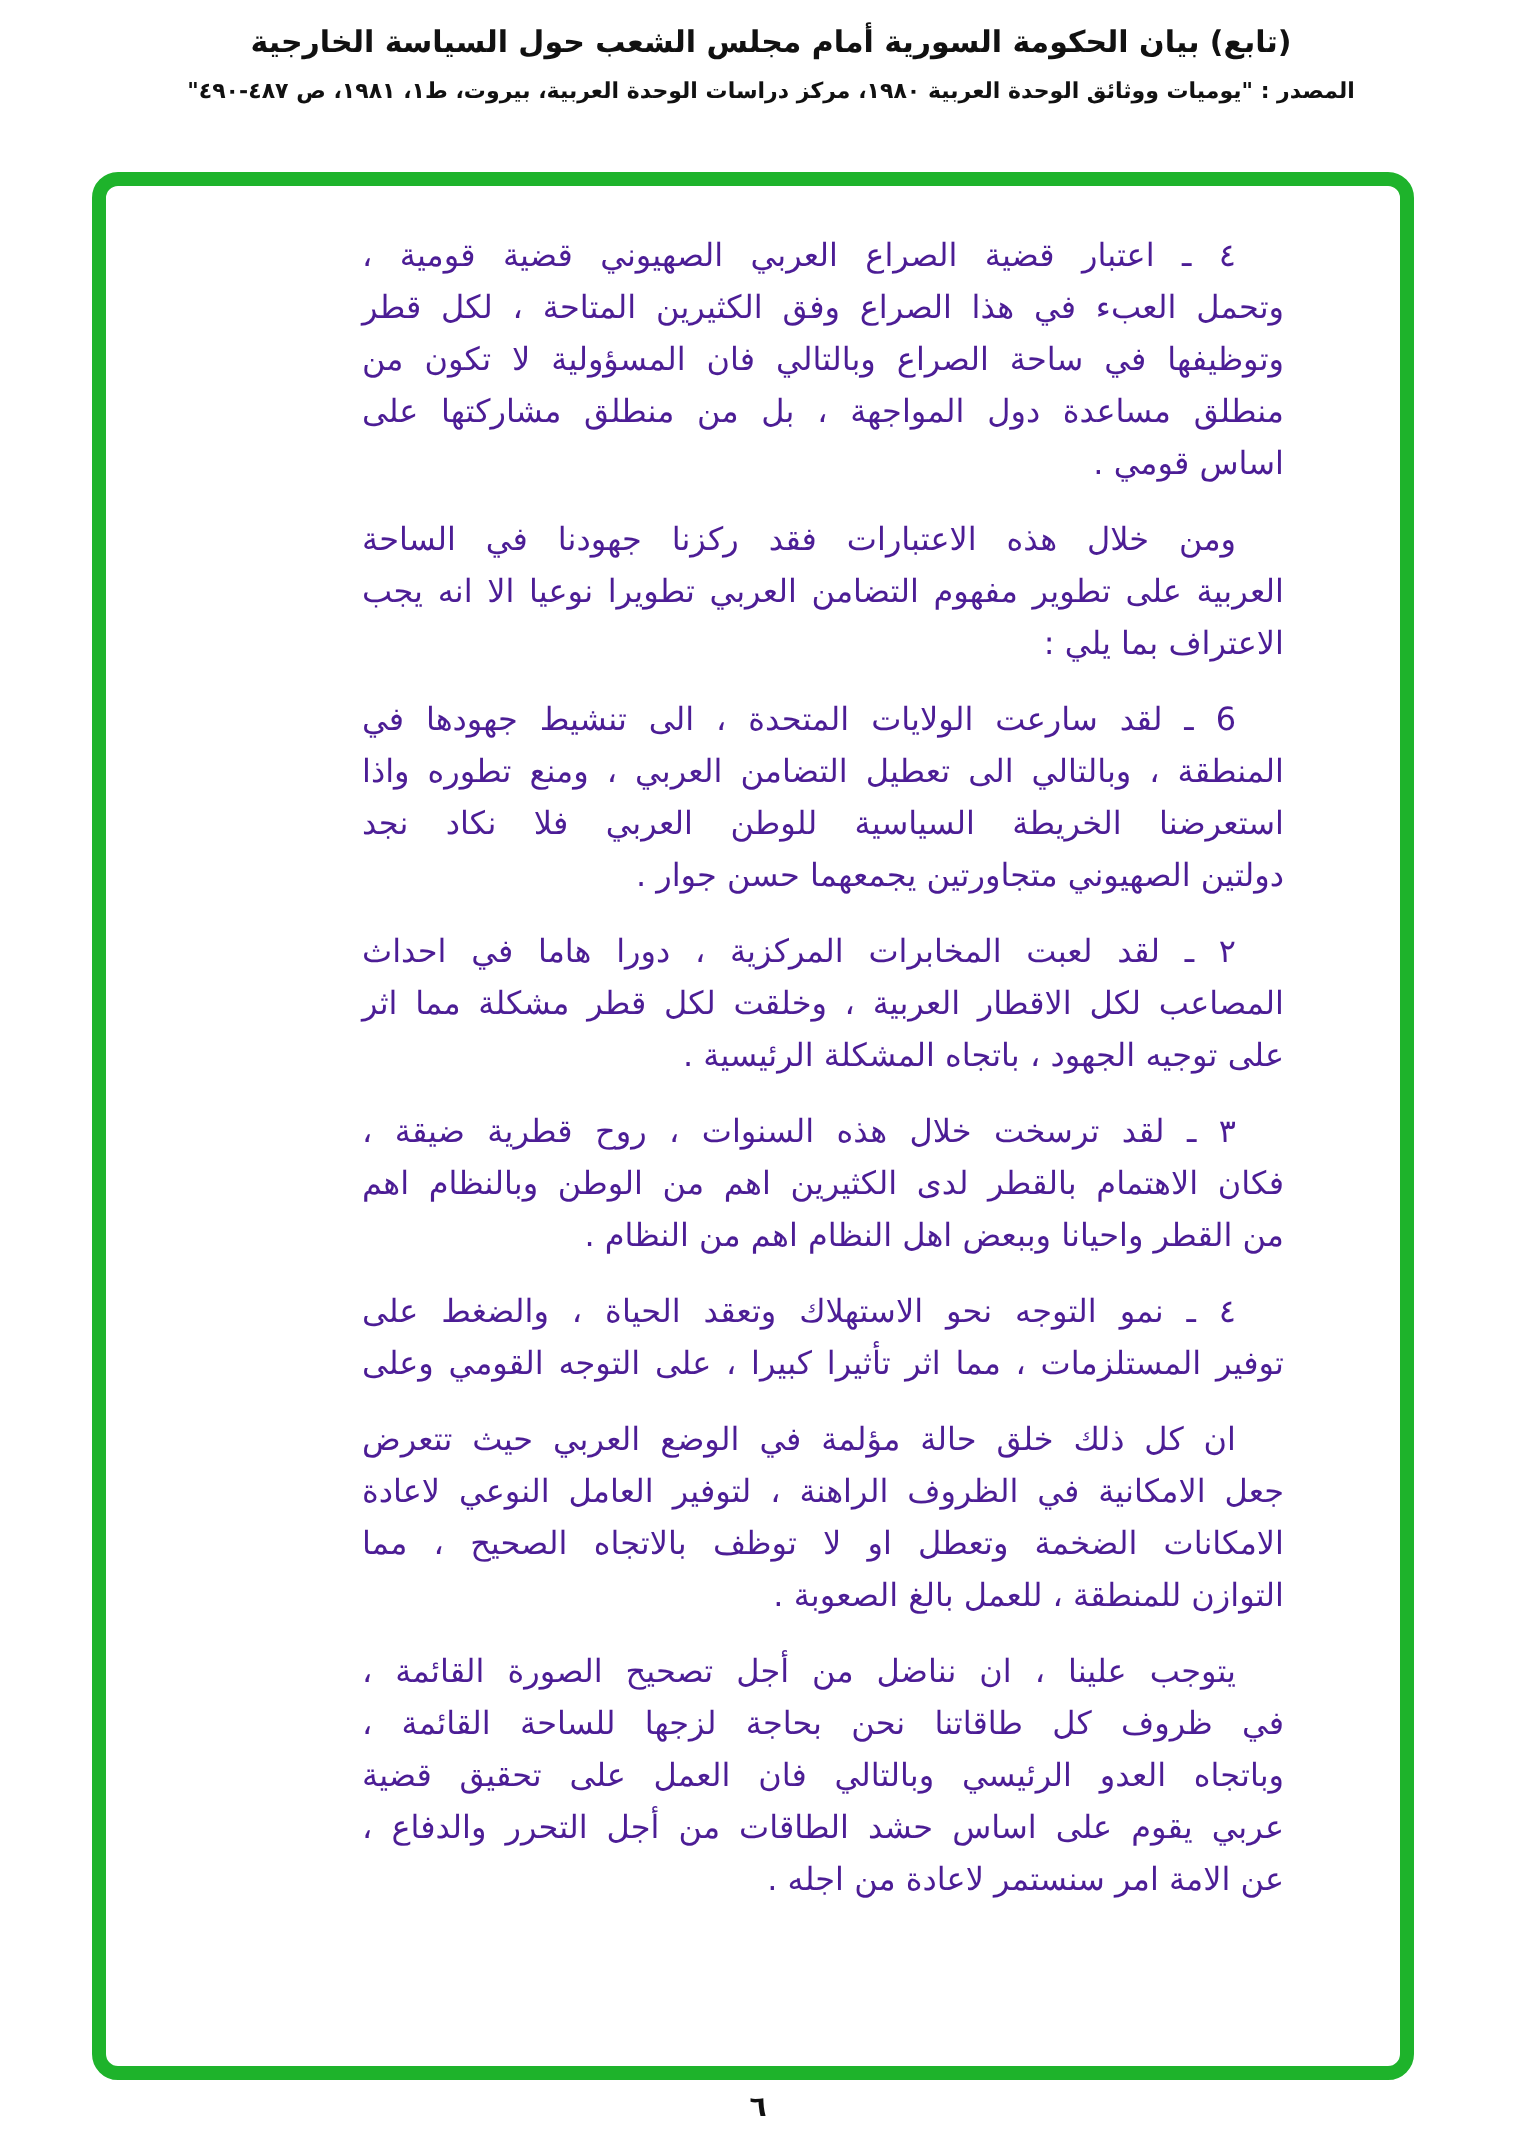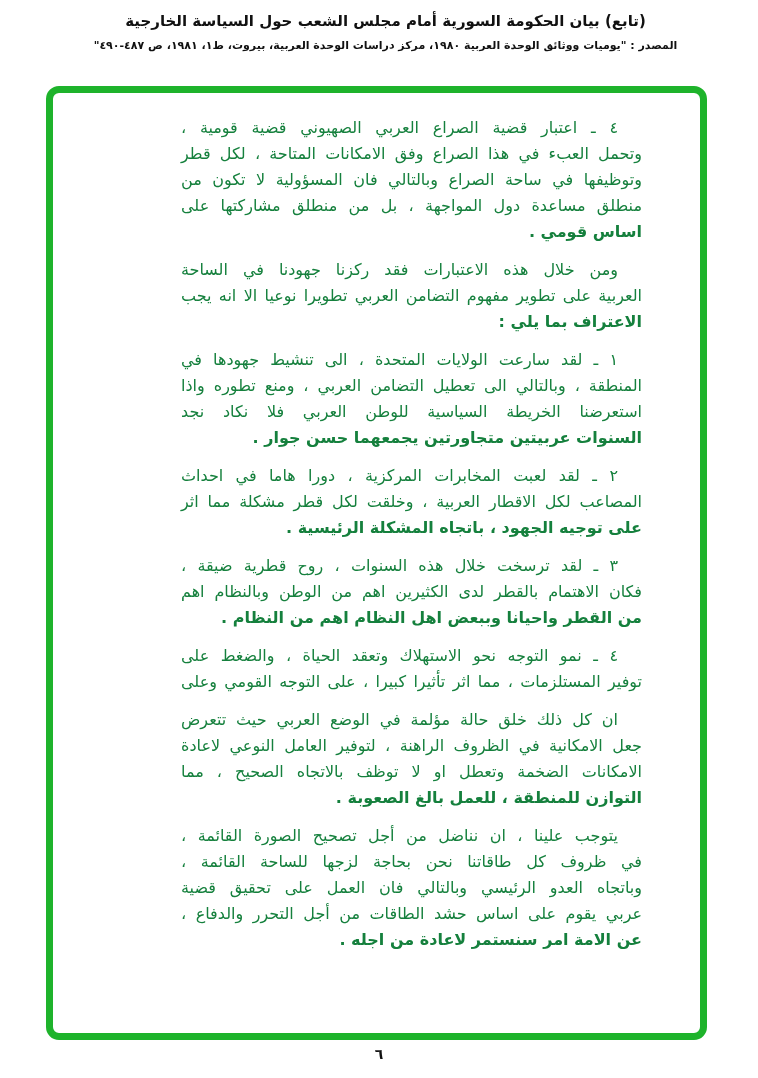--- a/index.html
+++ b/index.html
@@ -50,41 +50,40 @@
     background: #ffffff;
   }
   .body-text {
     position: absolute;
     top: 0;
     bottom: 0;
     right: 0;
     left: 0;
     padding: 22px 58px 26px 128px;
     direction: rtl;
-    color: #15803d;
+    color: #4c1d95;
     font-size: 16px;
     overflow: hidden;
   }
   .para {
     margin: 0 0 12px 0;
   }
   .para:last-child { margin-bottom: 0; }
   .line {
     direction: rtl;
     text-align: justify;
     text-align-last: justify;
     line-height: 26px;
     white-space: normal;
   }
   .line.first {
     padding-right: 24px;
   }
   .line.last {
     text-align-last: right;
-    font-weight: bold;
   }
   .page-number {
     position: absolute;
     left: 0;
     right: 0;
     top: 1046px;
     text-align: center;
     font-size: 14px;
     font-weight: bold;
     color: #111111;
@@ -98,35 +97,35 @@
 
   <div class="header">
     <div class="doc-title">(تابع) بيان الحكومة السورية أمام مجلس الشعب حول السياسة الخارجية</div>
     <div class="doc-source">المصدر :  "يوميات ووثائق الوحدة العربية ١٩٨٠، مركز دراسات الوحدة العربية، بيروت، ط١، ١٩٨١، ص ٤٨٧-٤٩٠"</div>
   </div>
 
   <div class="frame" style="border-color: rgb(30, 179, 43);">
     <div class="body-text" id="body-text">
         <div class="para">
           <div class="line first">٤ ـ اعتبار قضية الصراع العربي الصهيوني قضية قومية ،</div>
-          <div class="line">وتحمل العبء في هذا الصراع وفق الامكانات المتاحة ، لكل قطر</div>
+          <div class="line">وتحمل العبء في هذا الصراع وفق الكثيرين المتاحة ، لكل قطر</div>
           <div class="line">وتوظيفها في ساحة الصراع وبالتالي فان المسؤولية لا تكون من</div>
           <div class="line">منطلق مساعدة دول المواجهة ، بل من منطلق مشاركتها على</div>
           <div class="line last">اساس قومي .</div>
         </div>
         <div class="para">
           <div class="line first">ومن خلال هذه الاعتبارات فقد ركزنا جهودنا في الساحة</div>
           <div class="line">العربية على تطوير مفهوم التضامن العربي تطويرا نوعيا الا انه يجب</div>
           <div class="line last">الاعتراف بما يلي :</div>
         </div>
         <div class="para">
-          <div class="line first">١ ـ لقد سارعت الولايات المتحدة ، الى تنشيط جهودها في</div>
+          <div class="line first">6 ـ لقد سارعت الولايات المتحدة ، الى تنشيط جهودها في</div>
           <div class="line">المنطقة ، وبالتالي الى تعطيل التضامن العربي ، ومنع تطوره واذا</div>
           <div class="line">استعرضنا الخريطة السياسية للوطن العربي فلا نكاد نجد</div>
-          <div class="line last">السنوات عربيتين متجاورتين يجمعهما حسن جوار .</div>
+          <div class="line last">دولتين الصهيوني متجاورتين يجمعهما حسن جوار .</div>
         </div>
         <div class="para">
           <div class="line first">٢ ـ لقد لعبت المخابرات المركزية ، دورا هاما في احداث</div>
           <div class="line">المصاعب لكل الاقطار العربية ، وخلقت لكل قطر مشكلة مما اثر</div>
           <div class="line last">على توجيه الجهود ، باتجاه المشكلة الرئيسية .</div>
         </div>
         <div class="para">
           <div class="line first">٣ ـ لقد ترسخت خلال هذه السنوات ، روح قطرية ضيقة ،</div>
           <div class="line">فكان الاهتمام بالقطر لدى الكثيرين اهم من الوطن وبالنظام اهم</div>
           <div class="line last">من القطر واحيانا وببعض اهل النظام اهم من النظام .</div>

